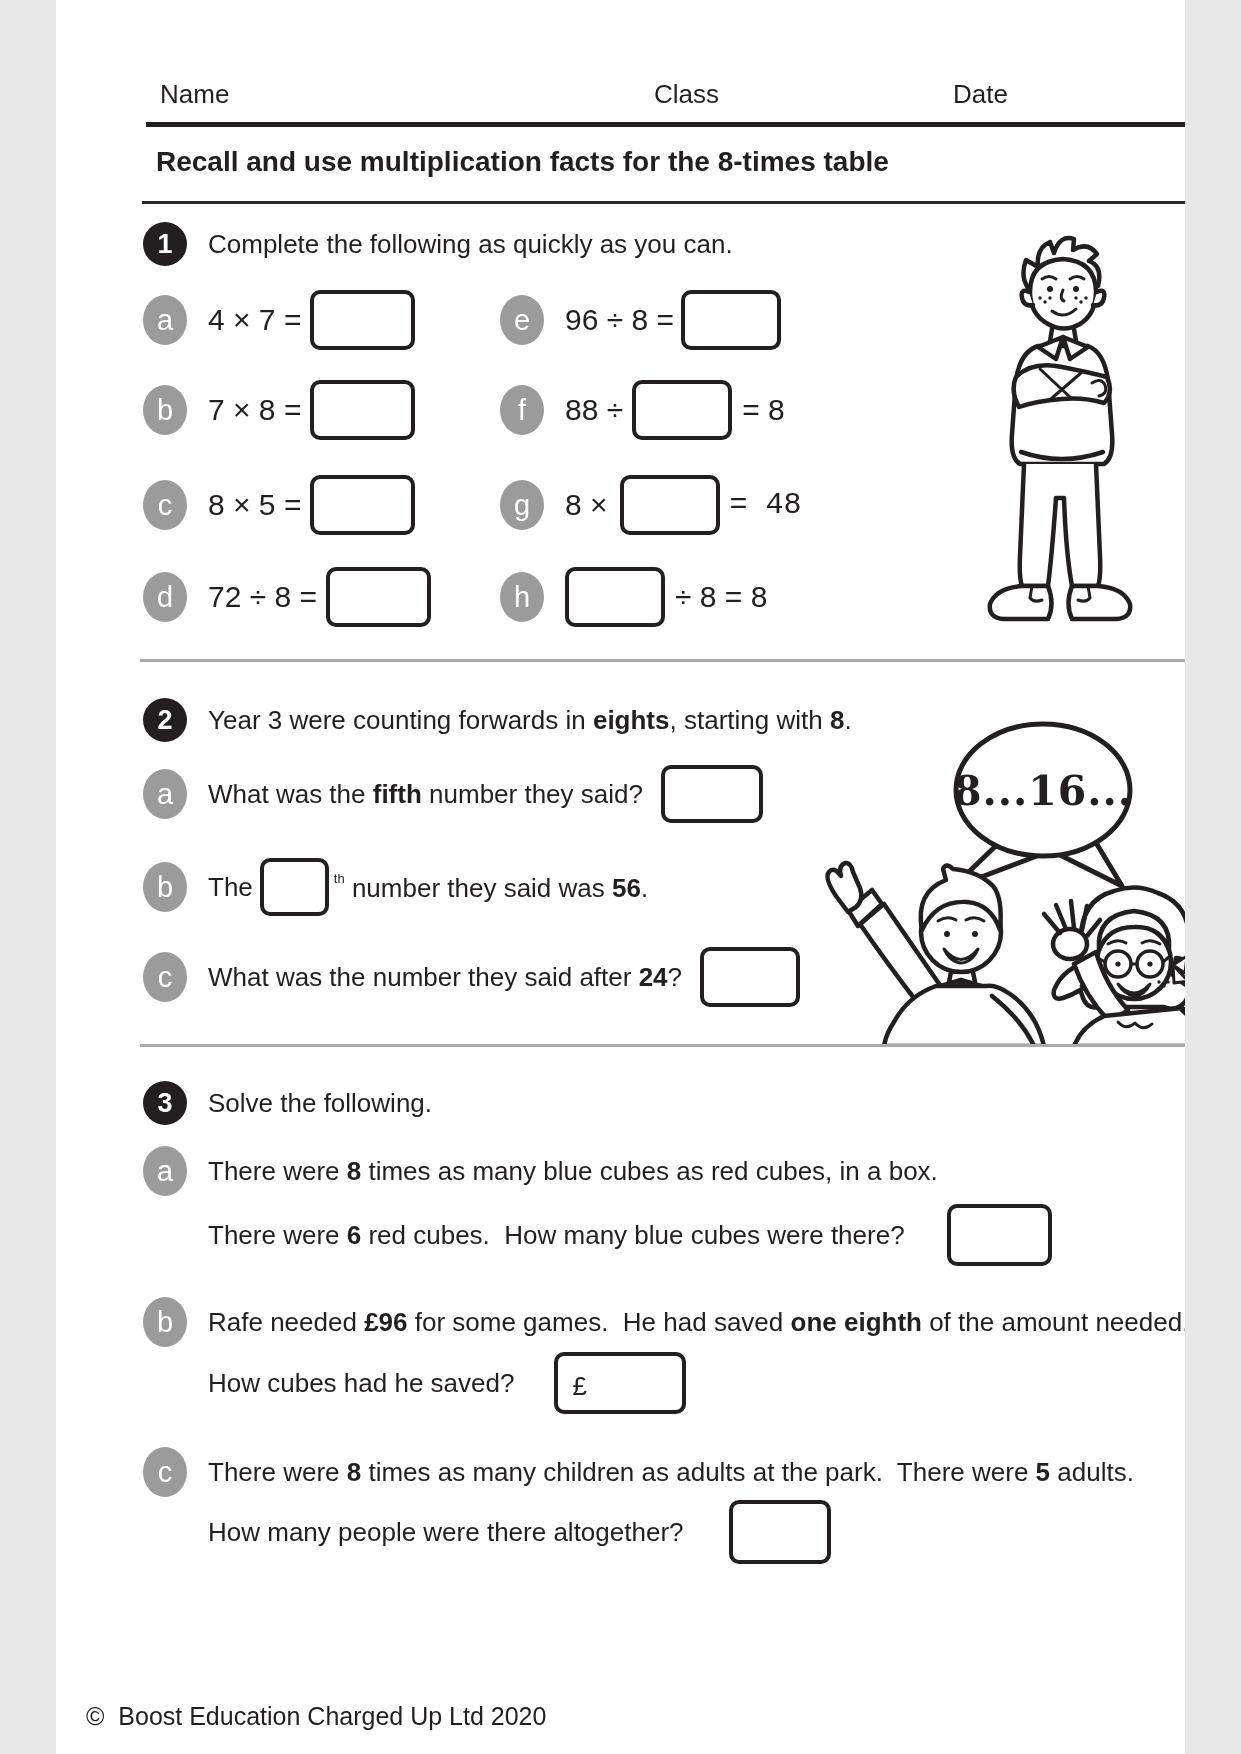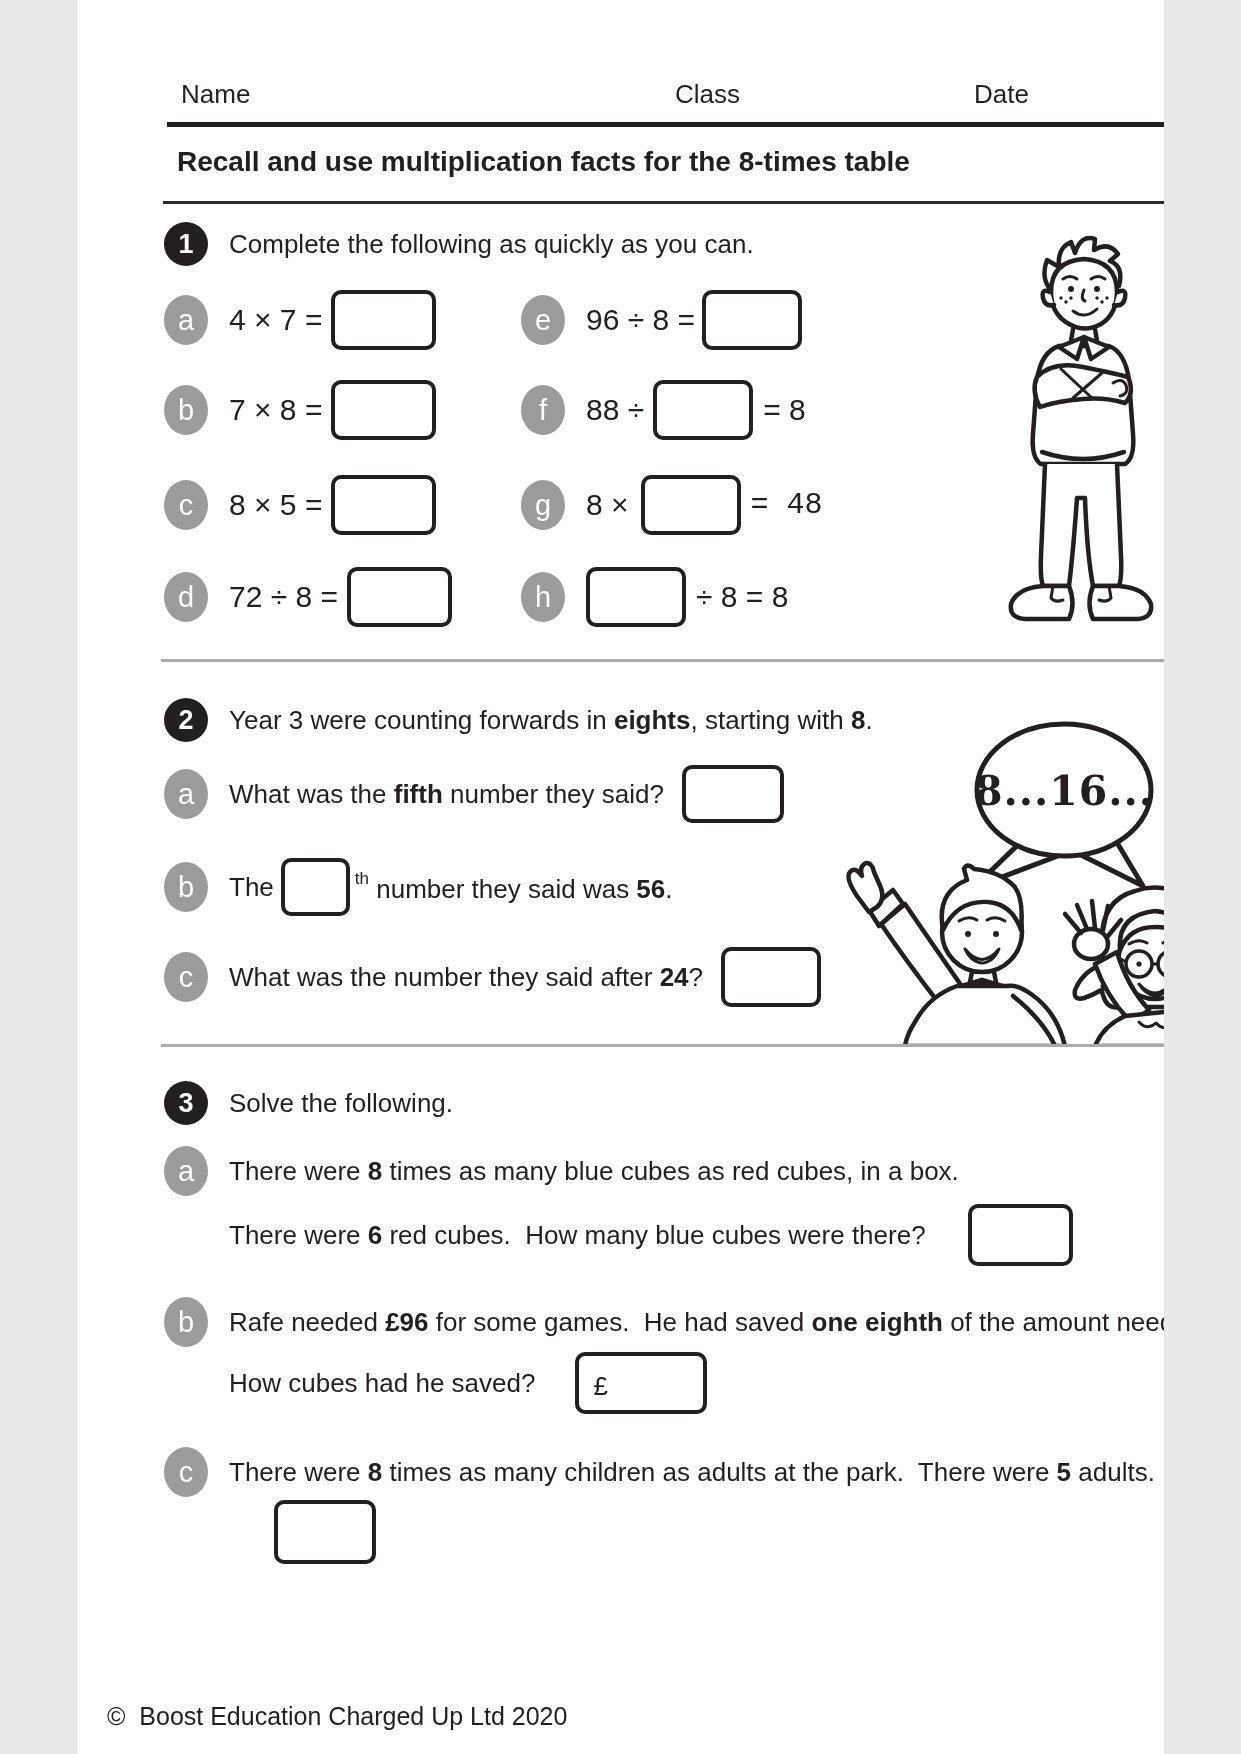--- a/index.html
+++ b/index.html
@@ -1,19 +1,19 @@
 <!DOCTYPE html>
 <html><head>
 <meta charset="utf-8">
 <style>
   html,body { margin:0; padding:0; background:#e8e8e8; }
   .page {
     position:relative; width:1087px; height:1754px; margin:0 auto;
     background:#ffffff; overflow:hidden;
-    font-family:"Liberation Sans", sans-serif; color:#231f20;
+    font-family:"Liberation Sans", sans-serif; color:#231f20;padding-left:42px;
   }
   .abs { position:absolute; }
   .row { position:absolute; display:flex; align-items:center; white-space:pre; }
   .txt { font-size:26px; }
   .math { font-size:30px; }
   .bold { font-weight:bold; }
   .badge-num {
     flex:0 0 auto; width:44px; height:44px; border-radius:50%;
     background:#231f20; color:#fff; font-size:27px; font-weight:bold;
     display:flex; align-items:center; justify-content:center; margin-right:21px;
@@ -24,21 +24,21 @@
     display:flex; align-items:center; justify-content:center; margin-right:21px;
   }
   .ansbox {
     flex:0 0 auto; background:#fff; border:4px solid #231f20; border-radius:10px;
     box-sizing:border-box; display:flex; align-items:center;
   }
   .currency { font-size:26px; padding-left:14px; padding-top:6px; }
   .hrule-thick { background:#231f20; }
   .hrule-thin  { background:#2b2b2b; }
   .divider     { background:#ababab; }
-  sup.th { font-size:17px; vertical-align:14px; }
+  sup.th { font-size:13px; vertical-align:14px; }
   .header-label { font-size:26px; }
   .title { font-size:28px; font-weight:bold; white-space:pre;text-align:right; }
   .footer { font-size:25px; white-space:pre; }
   svg .ink { stroke:#231f20; stroke-width:4.5; stroke-linecap:round; stroke-linejoin:round; fill:none; }
   svg .inkw { stroke:#231f20; stroke-width:4.5; stroke-linecap:round; stroke-linejoin:round; fill:#ffffff; }
   svg .thin { stroke-width:3; }
   svg .dot { fill:#231f20; stroke:none; }
 </style>
 </head>
 <body>
@@ -239,18 +239,19 @@
     <div class="ansbox" style="width:132px; height:62px; margin-left:40px;">
       <span class="currency">£</span>
     </div>
   </div>
 
   <div class="row" style="left:87px; top:1440px; height:64px;">
     <div class="badge-letter">c</div>
     <span class="txt"><span>There were </span><span class="bold">8</span><span> times as many children as adults at the park.  There were </span><span class="bold">5</span><span> adults.</span></span>
   </div>
   <div class="row" style="left:152px; top:1498px; height:68px;">
+    <span class="txt">How many people were there altogether?</span>
     <div class="ansbox" style="width:102px; height:64px; margin-left:45px;"></div>
   </div>
 
   <div class="abs footer" style="left:30px; top:1702px;">©  Boost Education Charged Up Ltd 2020</div>
 
 </div>
 
 </body></html>

